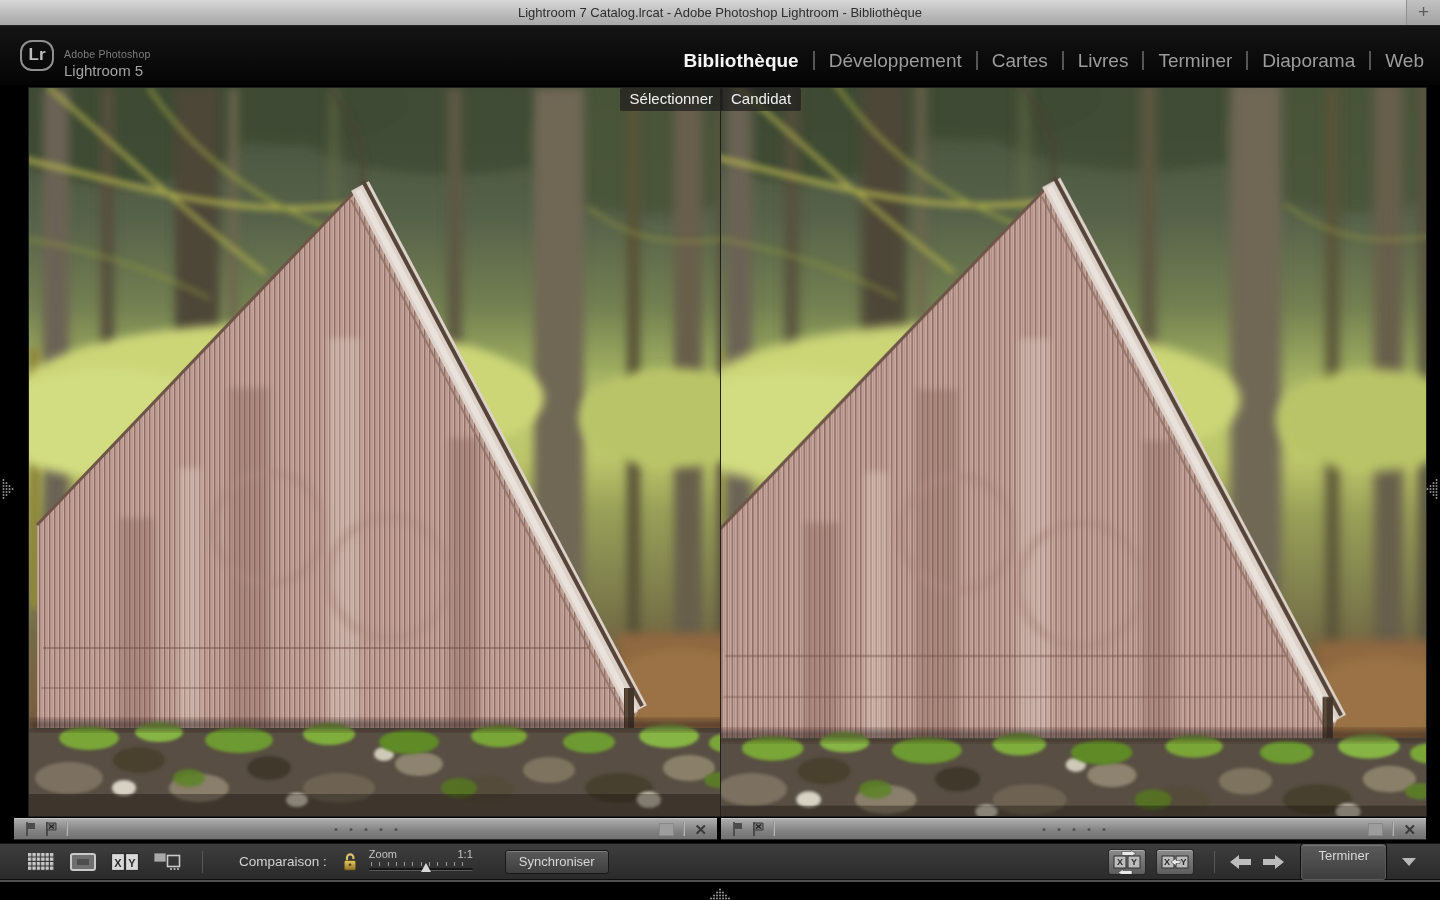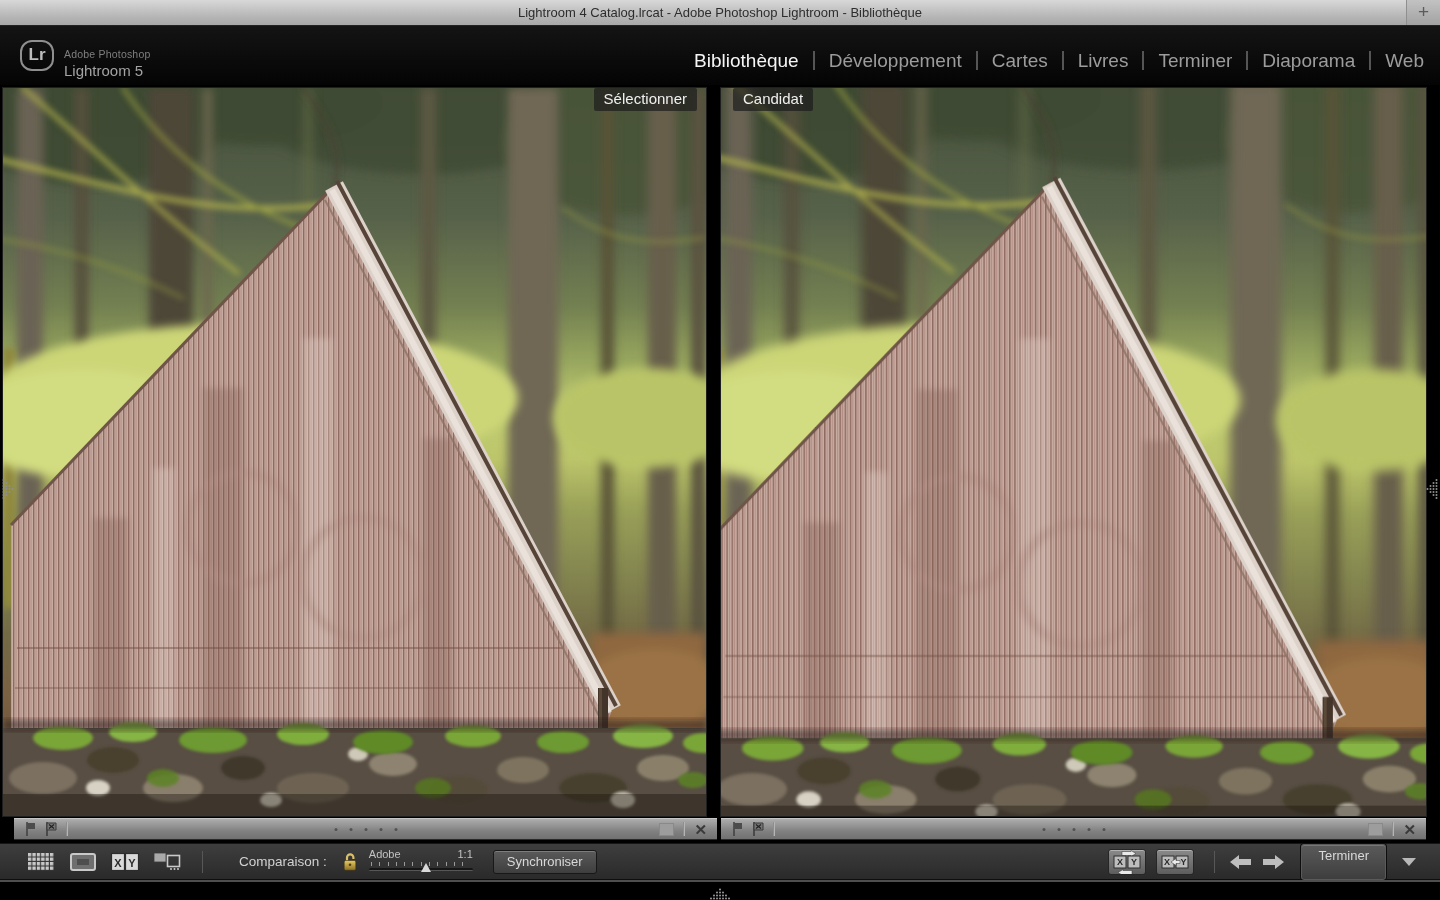--- a/index.html
+++ b/index.html
@@ -34,34 +34,34 @@
     color:#bdbdbd;font-size:17px;font-weight:700;text-align:center;line-height:26px;
   }
   .brand{position:absolute;left:64px;top:23px;line-height:1;}
   .brand .sub{font-size:10.5px;color:#7f7f7f;letter-spacing:.2px;}
   .brand .big{font-size:15px;color:#a3a3a3;margin-top:3px;font-weight:400;}
   .nav{
     position:absolute;right:16px;top:0;height:59px;
     display:flex;align-items:center;padding-top:10px;box-sizing:border-box;
   }
   .mod{font-size:19px;color:#9c9c9c;cursor:default;white-space:nowrap;}
-  .mod.active{color:#f5f5f5;font-weight:400;}
+  .mod.active{color:#f5f5f5;font-weight:700;}
   .navsep{width:2px;height:19px;background:#555;margin:0 14px;}
   
   .photo{position:absolute;outline:1px solid #1f1f1f;overflow:hidden;background:#333;}
   .photo svg{display:block;width:100%;height:100%;}
-  .photoL{left:3px;top:88px;width:703px;height:728px;}
+  .photoL{left:29px;top:88px;width:703px;height:728px;}
   .photoR{left:721px;top:88px;width:705px;height:728px;}
   .badge{
     position:absolute;top:0;z-index:5;
     background:rgba(28,28,28,.7);color:#f0f0f0;font-size:15px;
     padding:2px 10px 4px;border-radius:2px;white-space:nowrap;
   }
   .badgeL{right:9px;}
-  .badgeR{left:12px;}
+  .badgeR{left:0;}
   
   .ibar{
     position:absolute;height:22px;
     background:linear-gradient(#adadad,#818181 60%,#717171);
     border-top:1px solid #c6c6c6;border-bottom:1px solid #2a2a2a;
     box-sizing:border-box;display:flex;align-items:center;padding:0 10px;
   }
   .ibarL{left:14px;top:818px;width:703px;}
   .ibarR{left:721px;top:818px;width:705px;}
   .flaggrp{display:flex;align-items:center;gap:6px;}
@@ -98,21 +98,21 @@
     border-left:5px solid transparent;border-right:5px solid transparent;
     border-bottom:9px solid #d9d9d9;
   }
   .btn3d{
     background:linear-gradient(#5a5a5a,#3e3e3e);
     border:1px solid #181818;border-radius:3px;
     box-shadow:inset 0 1px 0 rgba(255,255,255,.22);
     color:#d8d8d8;font-size:13px;padding:3px 13px 4px;white-space:nowrap;cursor:default;
     font-family:"Liberation Sans",sans-serif;
   }
-  .syncbtn{margin-left:16px;}
+  .syncbtn{margin-left:28px;}
   .donebtn{
     border:1px solid #5a5a5a;
     box-shadow:0 0 0 1px #0d0d0d,inset 0 1px 0 rgba(255,255,255,.18);
     padding:3px 16px 16px;
   }
   .spacer{flex:1;}
   .rbtn{
     width:38px;height:26px;border-radius:3px;margin-right:10px;
     background:linear-gradient(#8a8a8a,#5d5d5d);
     border:1px solid #262626;box-shadow:inset 0 1px 0 rgba(255,255,255,.35);
@@ -259,21 +259,21 @@
         <ellipse cx="430" cy="700" rx="18" ry="10" fill="#55771f" opacity=".85"></ellipse>
         <ellipse cx="690" cy="692" rx="15" ry="8" fill="#5c8226" opacity=".85"></ellipse>
       </g>
       <rect x="0" y="632" width="703" height="10" fill="rgba(35,25,15,.5)" filter="url(#b3)"></rect>
       <rect x="0" y="706" width="703" height="22" fill="rgba(20,15,10,.38)"></rect>
     </g>
   </defs>
 </svg>
 
 <div class="titlebar">
-  <div class="ttl">Lightroom 4 Catalog.lrcat - Adobe Photoshop Lightroom - Bibliothèque</div>
+  <div class="ttl">Lightroom 7 Catalog.lrcat - Adobe Photoshop Lightroom - Bibliothèque</div>
   <div class="winplus">+</div>
 </div>
 
 <div class="modulebar">
   <div class="lrlogo">Lr</div>
   <div class="brand">
     <div class="sub">Adobe Photoshop</div>
     <div class="big">Lightroom 5</div>
   </div>
   <div class="nav">
@@ -393,21 +393,21 @@
   <div class="tsep"></div>
   <span class="tlabel">Comparaison :</span>
   <span class="lock">
     <svg width="18" height="22">
       <path d="M6,10 V6.6 a3.2,3.2 0 0 1 6.4,0 V8" stroke="#d9c06a" stroke-width="2.2" fill="none"></path>
       <rect x="3.2" y="9.5" width="11.6" height="9.8" rx="1.5" fill="url(#goldGrad)" stroke="#3c3115" stroke-width=".6"></rect>
       <circle cx="9" cy="13.8" r="1.3" fill="#4e3d12"></circle>
     </svg>
   </span>
   <div class="zoomgrp">
-    <span class="zl">Adobe</span>
+    <span class="zl">Zoom</span>
     <span class="zr">1:1</span>
     <div class="ticks"></div>
     <div class="track"></div>
     <div class="thumb" style="left:55%"></div>
   </div>
   <button class="btn3d syncbtn">Synchroniser</button>
   <div class="spacer"></div>
   <div class="rbtn">
     <svg width="32" height="24">
       <path d="M11,1.5 h9 v-1 l5,3 -5,3 v-1 h-9 z" fill="#e9e9e9" stroke="#333" stroke-width=".5"></path>

